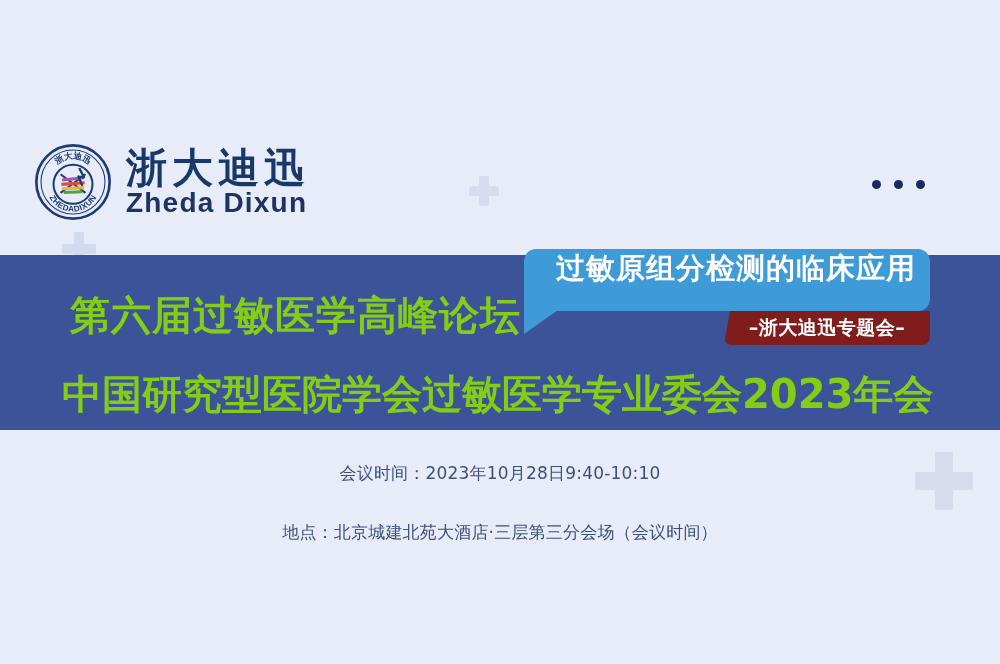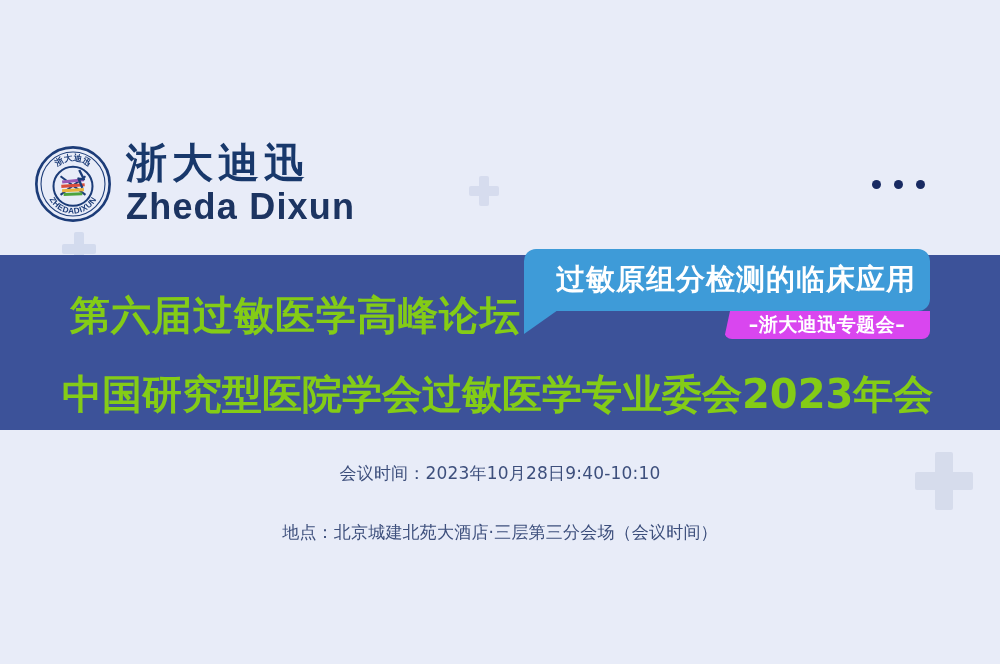--- a/index.html
+++ b/index.html
@@ -37,63 +37,63 @@
   #logo-block { position:absolute; left:34px; top:143px; display:flex; align-items:center; gap:14px; }
   #logo-emblem { width:78px; height:78px; flex:none; }
   #logo-text { display:flex; flex-direction:column; line-height:1; }
   #logo-cn {
     font-family:"DejaVu Sans", sans-serif;
     font-size:41px; font-weight:700; color:#18386b;
     letter-spacing:5px; white-space:nowrap;
   }
   #logo-en {
     font-family:"Liberation Sans", sans-serif;
-    font-size:36px; font-weight:600; color:#1c3461;
-    letter-spacing:1.2px; margin-top:5px; white-space:nowrap;
+    font-size:28px; font-weight:600; color:#1c3461;
+    letter-spacing:1.2px; white-space:nowrap;
   }
 
   
   #band {
     position:absolute; left:0; top:255px; width:1000px; height:175px;
     background:#3c5299;
   }
   #band-inner { position:absolute; left:62px; top:0; width:880px; height:100%; }
   .band-line {
     position:absolute; color:#84cc16; white-space:nowrap;
     font-family:"DejaVu Sans", sans-serif; font-weight:700;
   }
   #title-line1 { top:33px;  left:8px;  font-size:40px; letter-spacing:1px; }
   #title-line2 { top:112px; left:0px;  font-size:40px; letter-spacing:0px; }
 
   
   #bubble {
     position:absolute; left:524px; top:249px;
     width:406px; height:62px;
     background:#3e9bd8; border-radius:12px 12px 12px 0;
-    display:flex; align-items:center; justify-content:center;
+    display:flex; justify-content:center;
   }
   #bubble-tail {
     position:absolute; left:524px; top:310px;
     width:0; height:0;
     border-left:0 solid transparent;
     border-top:24px solid #3e9bd8;
     border-right:34px solid transparent;
   }
   #bubble-text {
     font-family:"DejaVu Sans", sans-serif;
     font-size:29px; font-weight:700; color:#ffffff;
     letter-spacing:1px; white-space:nowrap;
     padding-left:18px;
   }
 
   
   #ribbon {
     position:absolute; left:724px; top:311px;
-    width:206px; height:28px;
-    background:#d946ef;
+    width:206px; height:34px;
+    background:#7f1d1d;
     border-radius:4px 0 8px 8px;
     display:flex; align-items:center; justify-content:center;
     clip-path:polygon(6px 0, 100% 0, 100% 100%, 0 100%);
   }
   #ribbon-text {
     font-family:"DejaVu Sans", sans-serif;
     font-size:19px; font-weight:700; color:#ffffff;
     letter-spacing:0.5px; white-space:nowrap;
   }
 

